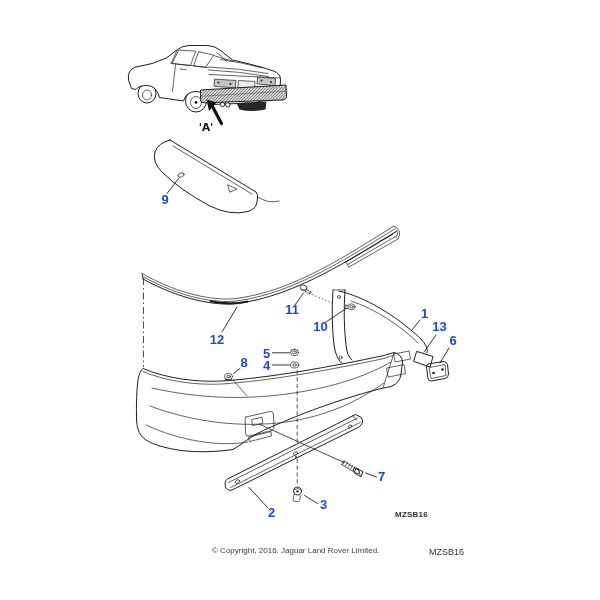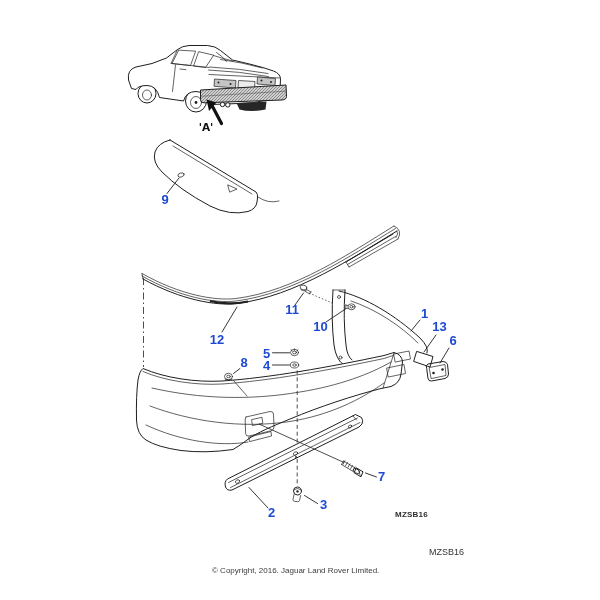--- a/index.html
+++ b/index.html
@@ -11,21 +11,21 @@
   }
   svg{position:absolute;left:0;top:0;}
   .ln{fill:none;stroke:#1f1f1f;stroke-width:1;stroke-linecap:round;stroke-linejoin:round;}
   .ln2{fill:none;stroke:#1f1f1f;stroke-width:0.7;stroke-linecap:round;stroke-linejoin:round;}
   .fw{fill:#ffffff;stroke:#1f1f1f;stroke-width:1;stroke-linejoin:round;}
   .leader{fill:none;stroke:#1f1f1f;stroke-width:0.9;stroke-linecap:round;}
   .callout{font:700 13px "Liberation Sans", sans-serif;}
   .viewlabel{font:700 10.5px "DejaVu Sans", sans-serif;fill:#111111;}
   .dcode{font:600 8px "Liberation Sans", sans-serif;fill:#2f2f2f;letter-spacing:.2px;}
   .footer-code{position:absolute;left:429px;top:547px;font-size:9px;font-weight:500;color:#333333;}
-  .copyright{position:absolute;left:212px;top:566px;font-size:8px;color:#3c3c3c;white-space:nowrap;}
+  .copyright{position:absolute;left:212px;top:546px;font-size:8px;color:#3c3c3c;white-space:nowrap;}
 </style>
 </head>
 <body>
 
 <svg width="600" height="600" viewBox="0 0 600 600">
   <defs>
     <pattern id="carhatch" width="3" height="3" patternUnits="userSpaceOnUse">
       <rect width="3" height="3" fill="#cfcfcf"></rect>
       <path d="M0,3 L3,0" stroke="#6b6b6b" stroke-width="0.7"></path>
     </pattern>

